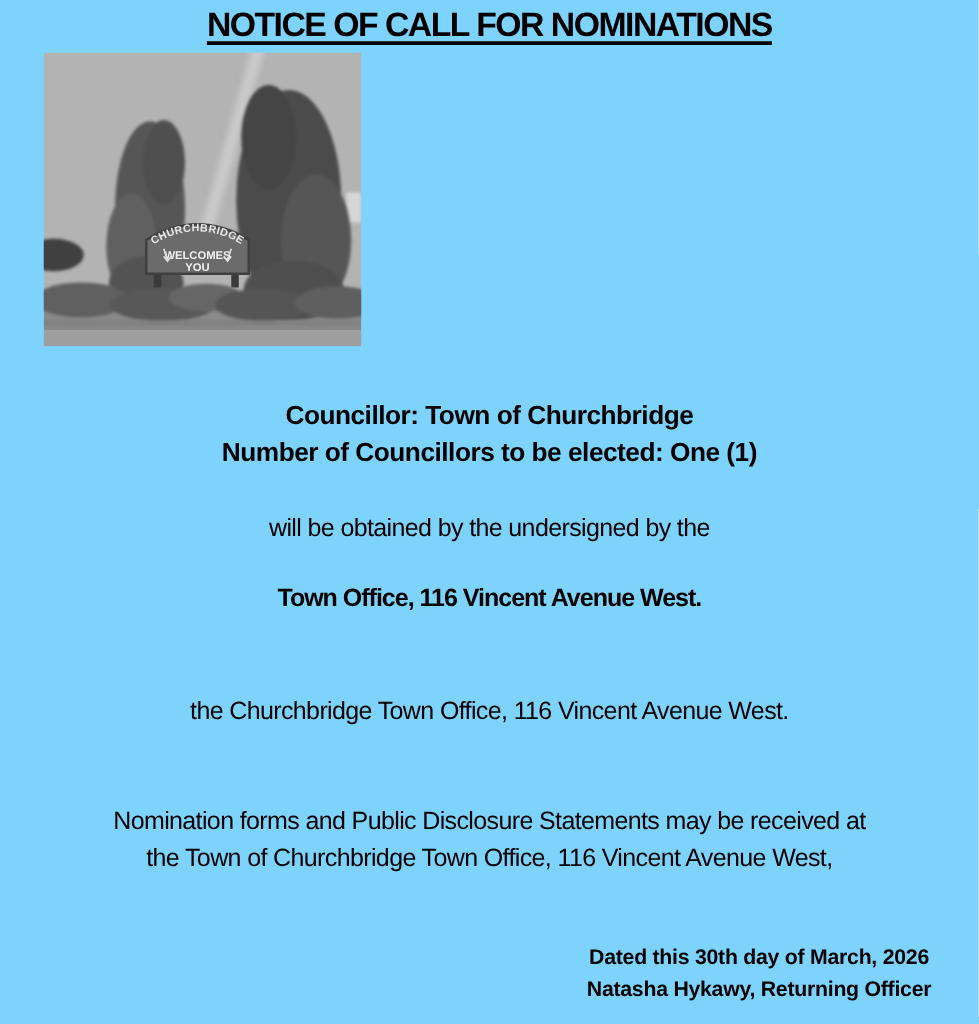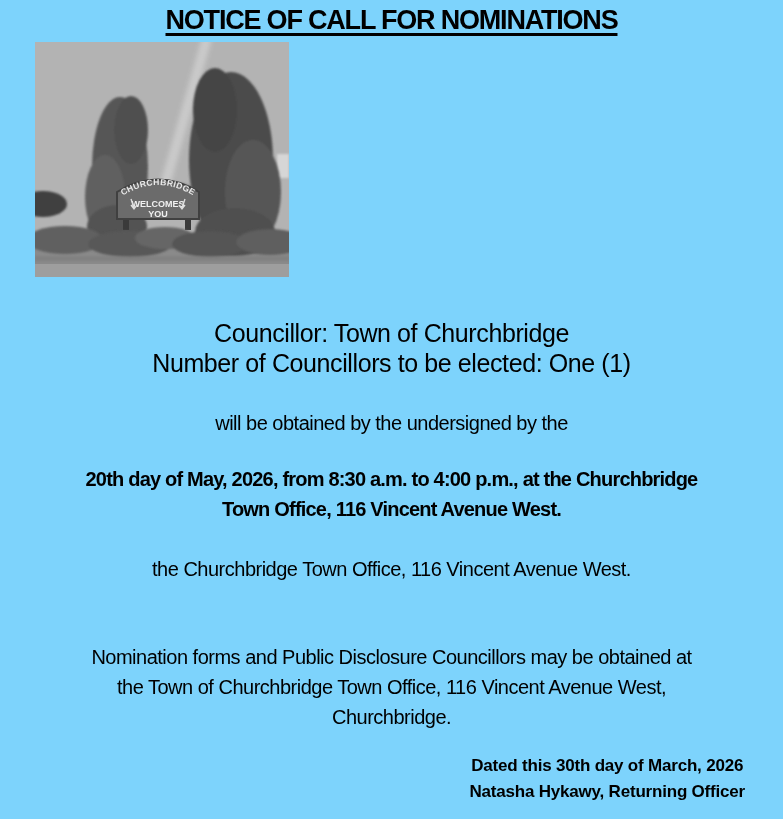--- a/index.html
+++ b/index.html
@@ -47,22 +47,22 @@
     line-height: 30px;
     letter-spacing: -0.2px;
   }
   .centered-block {
     position: absolute;
     left: 0; width: 783px;
     text-align: center;
   }
   .office-block { top: 318px; }
   .office-line {
-    font-size: 25px;
-    font-weight: normal;
+    font-size: 21px;
+    font-weight: bold;
     line-height: 30px;
     letter-spacing: -0.4px;
     white-space: nowrap;
   }
   .received-block { top: 408px; }
   .body-line {
     font-size: 20px;
     line-height: 30px;
     letter-spacing: -0.5px;
     white-space: nowrap;
@@ -168,32 +168,30 @@
   <div class="centered-block office-block">
     <div class="office-line">Councillor: Town of Churchbridge</div>
     <div class="office-line">Number of Councillors to be elected: One (1)</div>
   </div>
 
   <div class="centered-block received-block">
     <div class="body-line">will be obtained by the undersigned by the</div>
   </div>
 
   <div class="centered-block deadline-block">
-    <div class="bold-body-line">20th day of May, 2026, from 8:30 a.m. to 4:00 p.m., at the Churchbridge</div>
     <div class="bold-body-line">Town Office, 116 Vincent Avenue West.</div>
   </div>
 
   <div class="centered-block hours-block">
     <div class="body-line">the Churchbridge Town Office, 116 Vincent Avenue West.</div>
   </div>
 
   <div class="centered-block forms-block">
-    <div class="body-line">Nomination forms and Public Disclosure Councillors may be obtained at</div>
+    <div class="body-line">Nomination forms and Public Disclosure Statements may be received at</div>
     <div class="body-line">the Town of Churchbridge Town Office, 116 Vincent Avenue West,</div>
-    <div class="body-line">Churchbridge.</div>
   </div>
 
   <div class="signature-block">
     <div class="signature-line">Dated this 30th day of March, 2026</div>
     <div class="signature-line">Natasha Hykawy, Returning Officer</div>
   </div>
 
 </div>
 
 </body></html>

